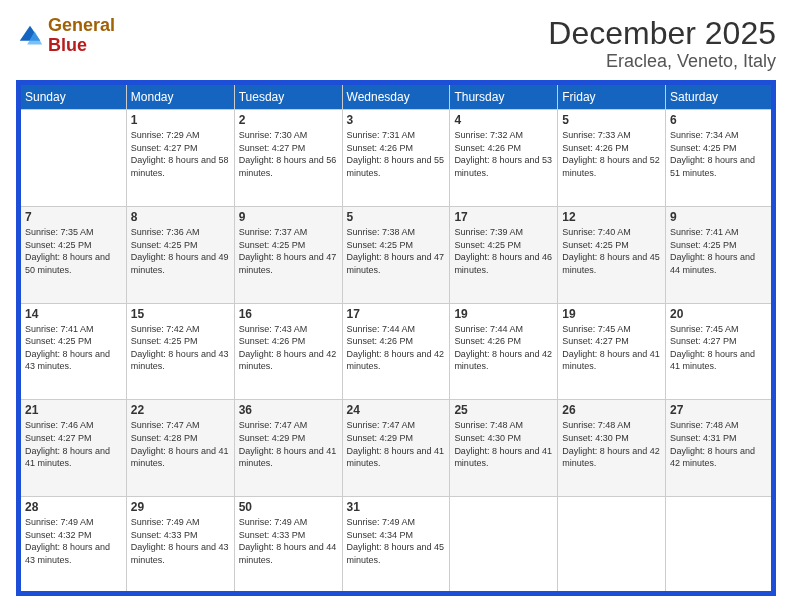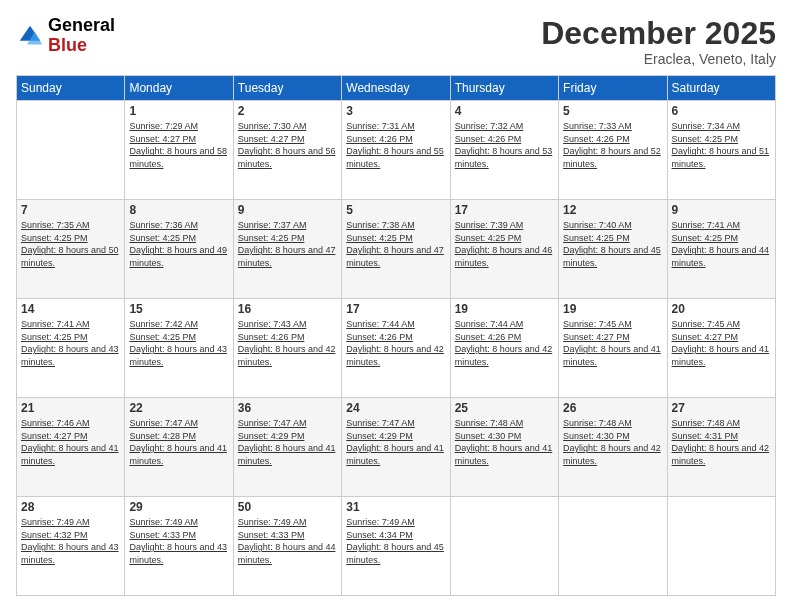--- a/index.html
+++ b/index.html
@@ -26,42 +26,42 @@
     .logo {
       display: flex;
       align-items: center;
       gap: 4px;
     }
     .logo-text {
       font-size: 18px;
       font-weight: bold;
       line-height: 1.1;
     }
-    .logo-general { color: #000000; }
+    .logo-general { color: #a16207; }
     .logo-blue { color: #b91c1c; }
     .logo-icon {
       width: 28px;
       height: 28px;
     }
     .title-area {
       text-align: right;
     }
     .month-title {
       font-size: 32px;
-      font-weight: bold;
+      font-weight: normal;
       color: #333;
       line-height: 1.1;
     }
     .location {
-      font-size: 14px;
+      font-size: 18px;
       color: #555;
       text-align: right;
     }
     .calendar {
-      border: 1px solid #1d4ed8;
+      border: 5px solid #1d4ed8;
       border-collapse: collapse;
       width: 100%;
       flex: 1;
       table-layout: fixed;
     }
     .calendar th {
       background: #1565c0;
       color: #fff;
       font-size: 12px;
       padding: 5px 4px;
@@ -81,21 +81,20 @@
       font-size: 12px;
       font-weight: bold;
       color: #333;
       display: block;
       margin-bottom: 2px;
     }
     .cell-info {
       font-size: 9px;
       color: #333;
       line-height: 1.4;
-      text-decoration: underline;
     }
     .empty-cell {
       background: #f9f9f9;
     }
     tr:nth-child(odd) td { background: #fff; }
     tr:nth-child(even) td { background: #f5f5f5; }
     .calendar thead tr th { background: #1565c0; }
   </style>
 </head>
 <body>

